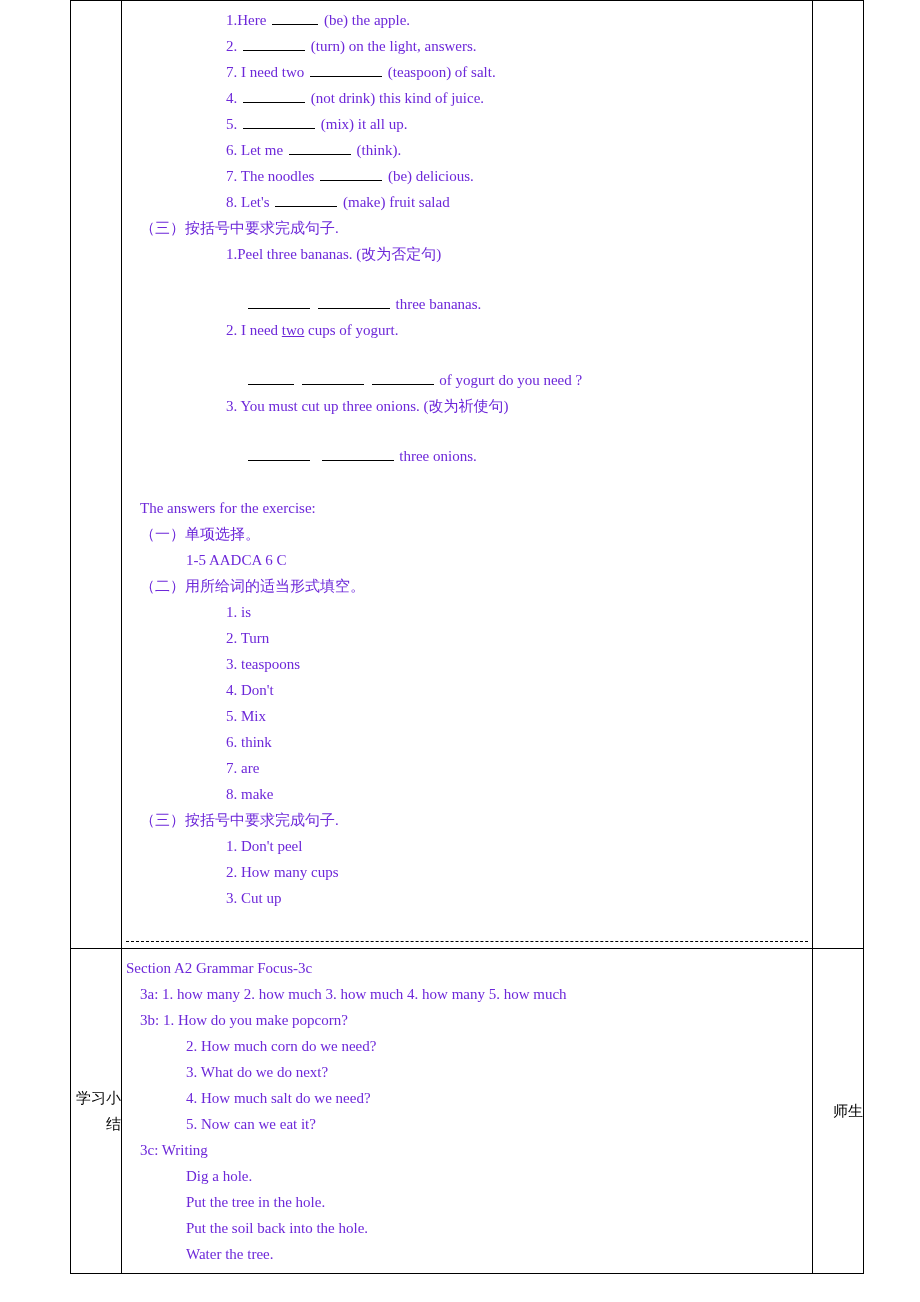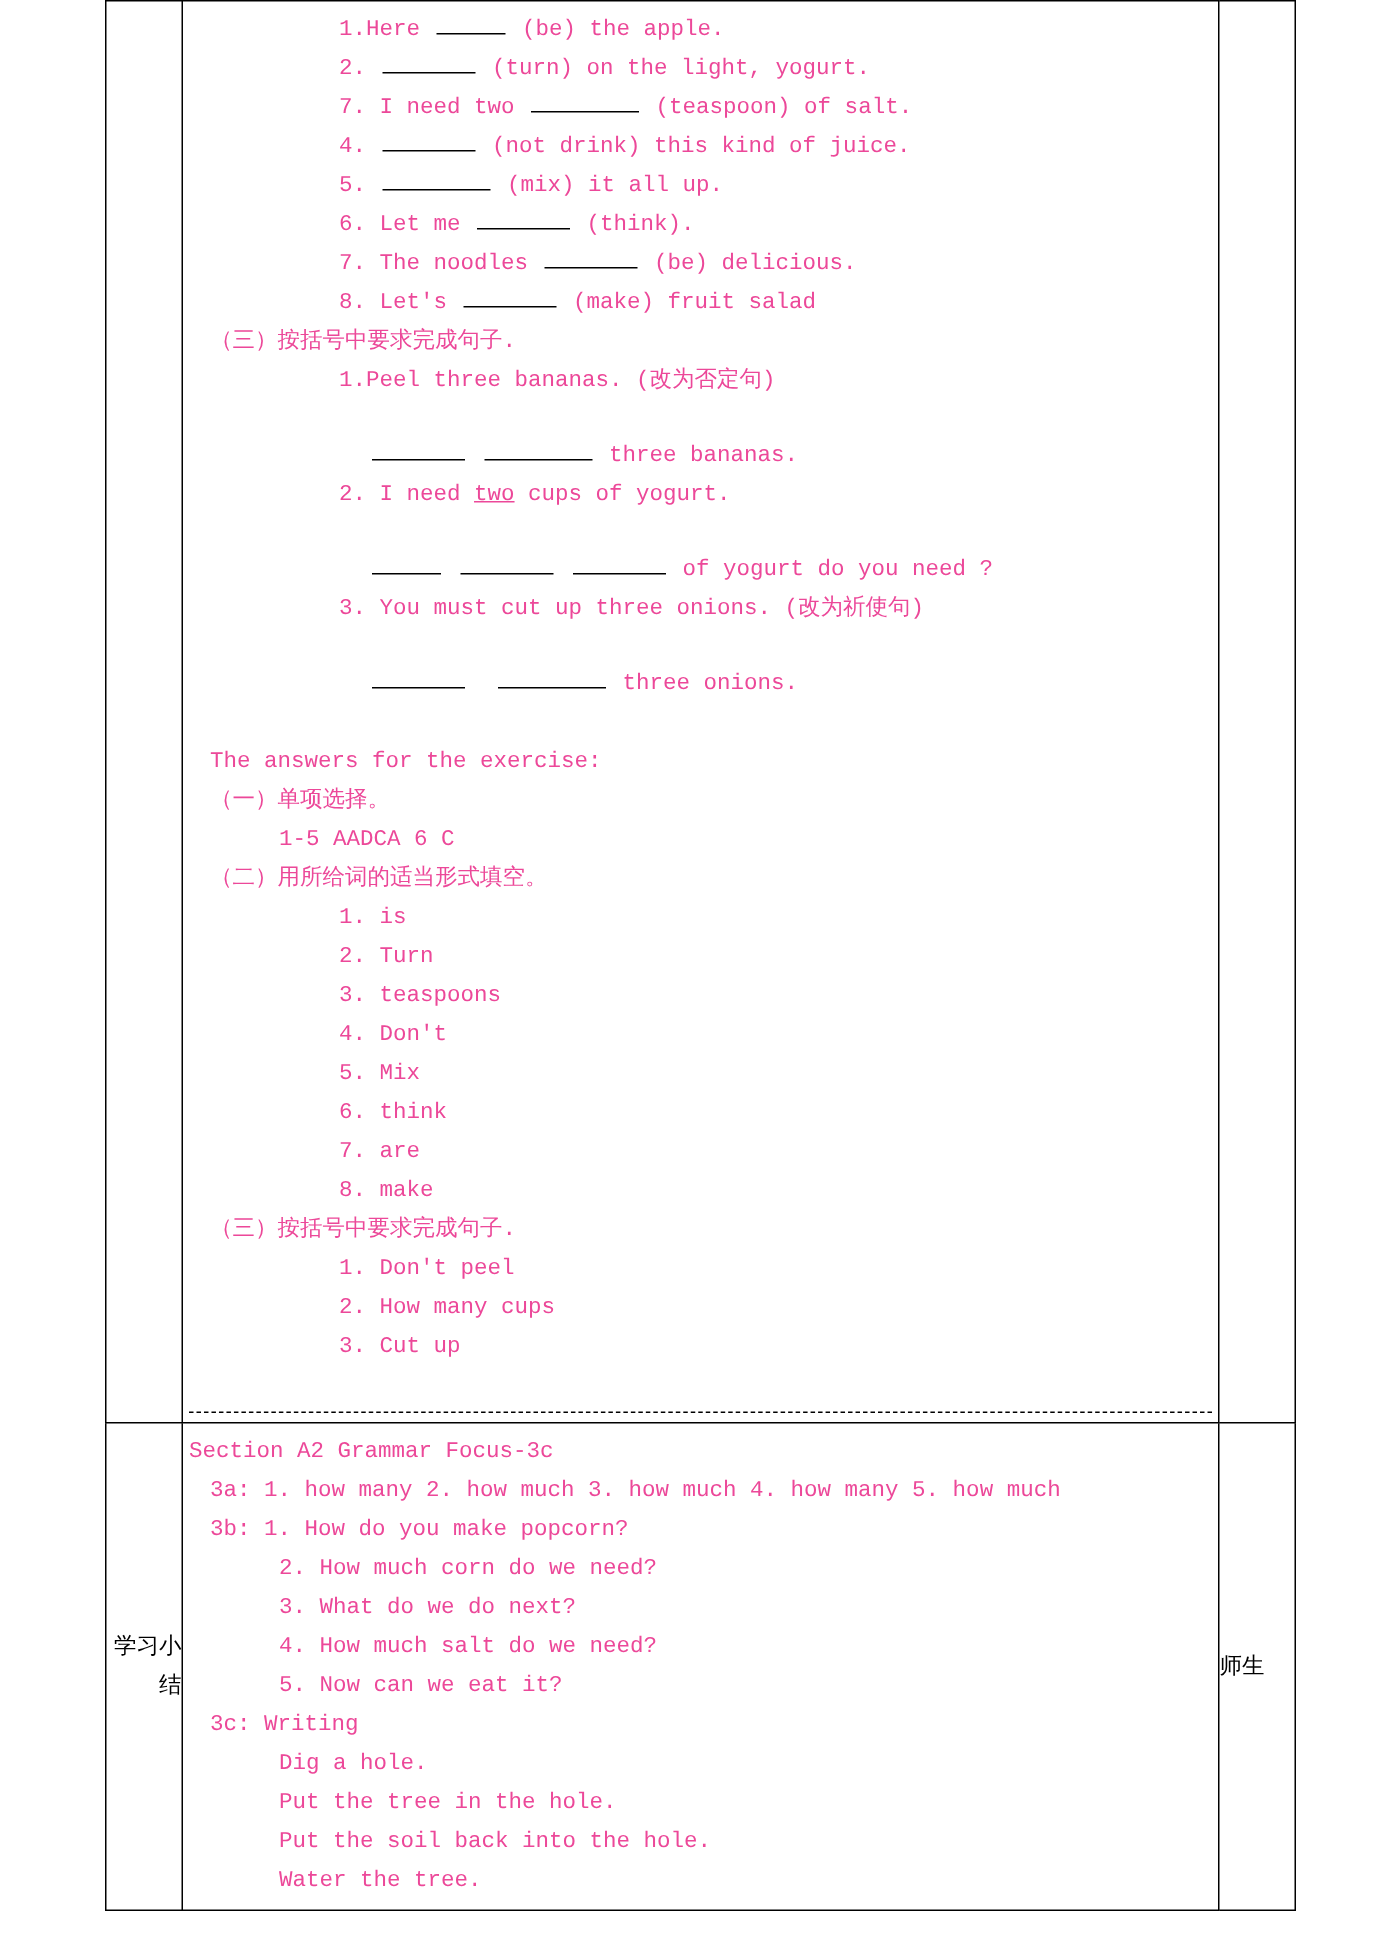--- a/index.html
+++ b/index.html
@@ -33,32 +33,32 @@
     line-height: 26px;
     vertical-align: middle !important;
     padding: 4px 2px;
     margin-left: 18px;
   }
   .col-main {
     width: 690px;
   }
   .col-right {
     width: 50px;
-    text-align: left;
+    text-align: right;
     font-family: "SimSun", "宋体", serif;
     font-size: 15px;
     line-height: 26px;
     vertical-align: middle !important;
     padding: 4px 2px;
   }
   .content {
-    font-family: Liberation Mono, monospace;
+    font-family: Liberation Serif, serif;
     font-size: 15px;
     line-height: 26px;
-    color: #ec4899;
+    color: #6d28d9;
     padding: 6px 4px 6px 4px;
     white-space: normal;
   }
   .line { display: block; }
   .ind0 { padding-left: 14px; }
   .ind1 { padding-left: 60px; }
   .ind2 { padding-left: 100px; }
   .ind3 { padding-left: 120px; margin-top: 24px; }
   .center { text-align: left; }
   .blank {
@@ -91,21 +91,21 @@
     <div class="content">
 
       <span class="line ind2">
         <span>1.Here </span>
         <span class="blank w40"></span>
         <span>(be) the apple.</span>
       </span>
       <span class="line ind2">
         <span>2. </span>
         <span class="blank w60"></span>
-        <span> (turn) on the light, yogurt.</span>
+        <span> (turn) on the light, answers.</span>
       </span>
       <span class="line ind2">
         <span>7. I need two</span>
         <span class="blank w70"></span>
         <span>(teaspoon) of salt.</span>
       </span>
       <span class="line ind2">
         <span>4. </span>
         <span class="blank w60"></span>
         <span>(not drink) this kind of juice.</span>

